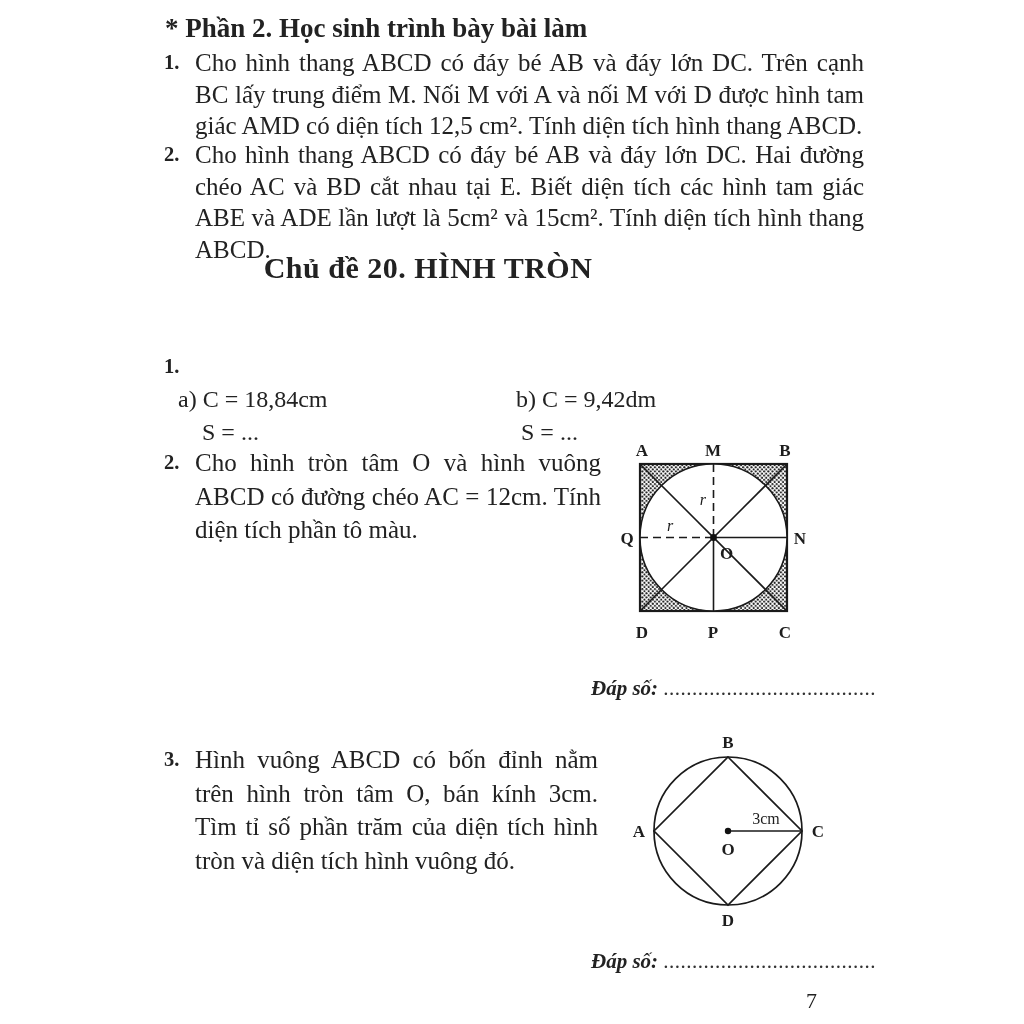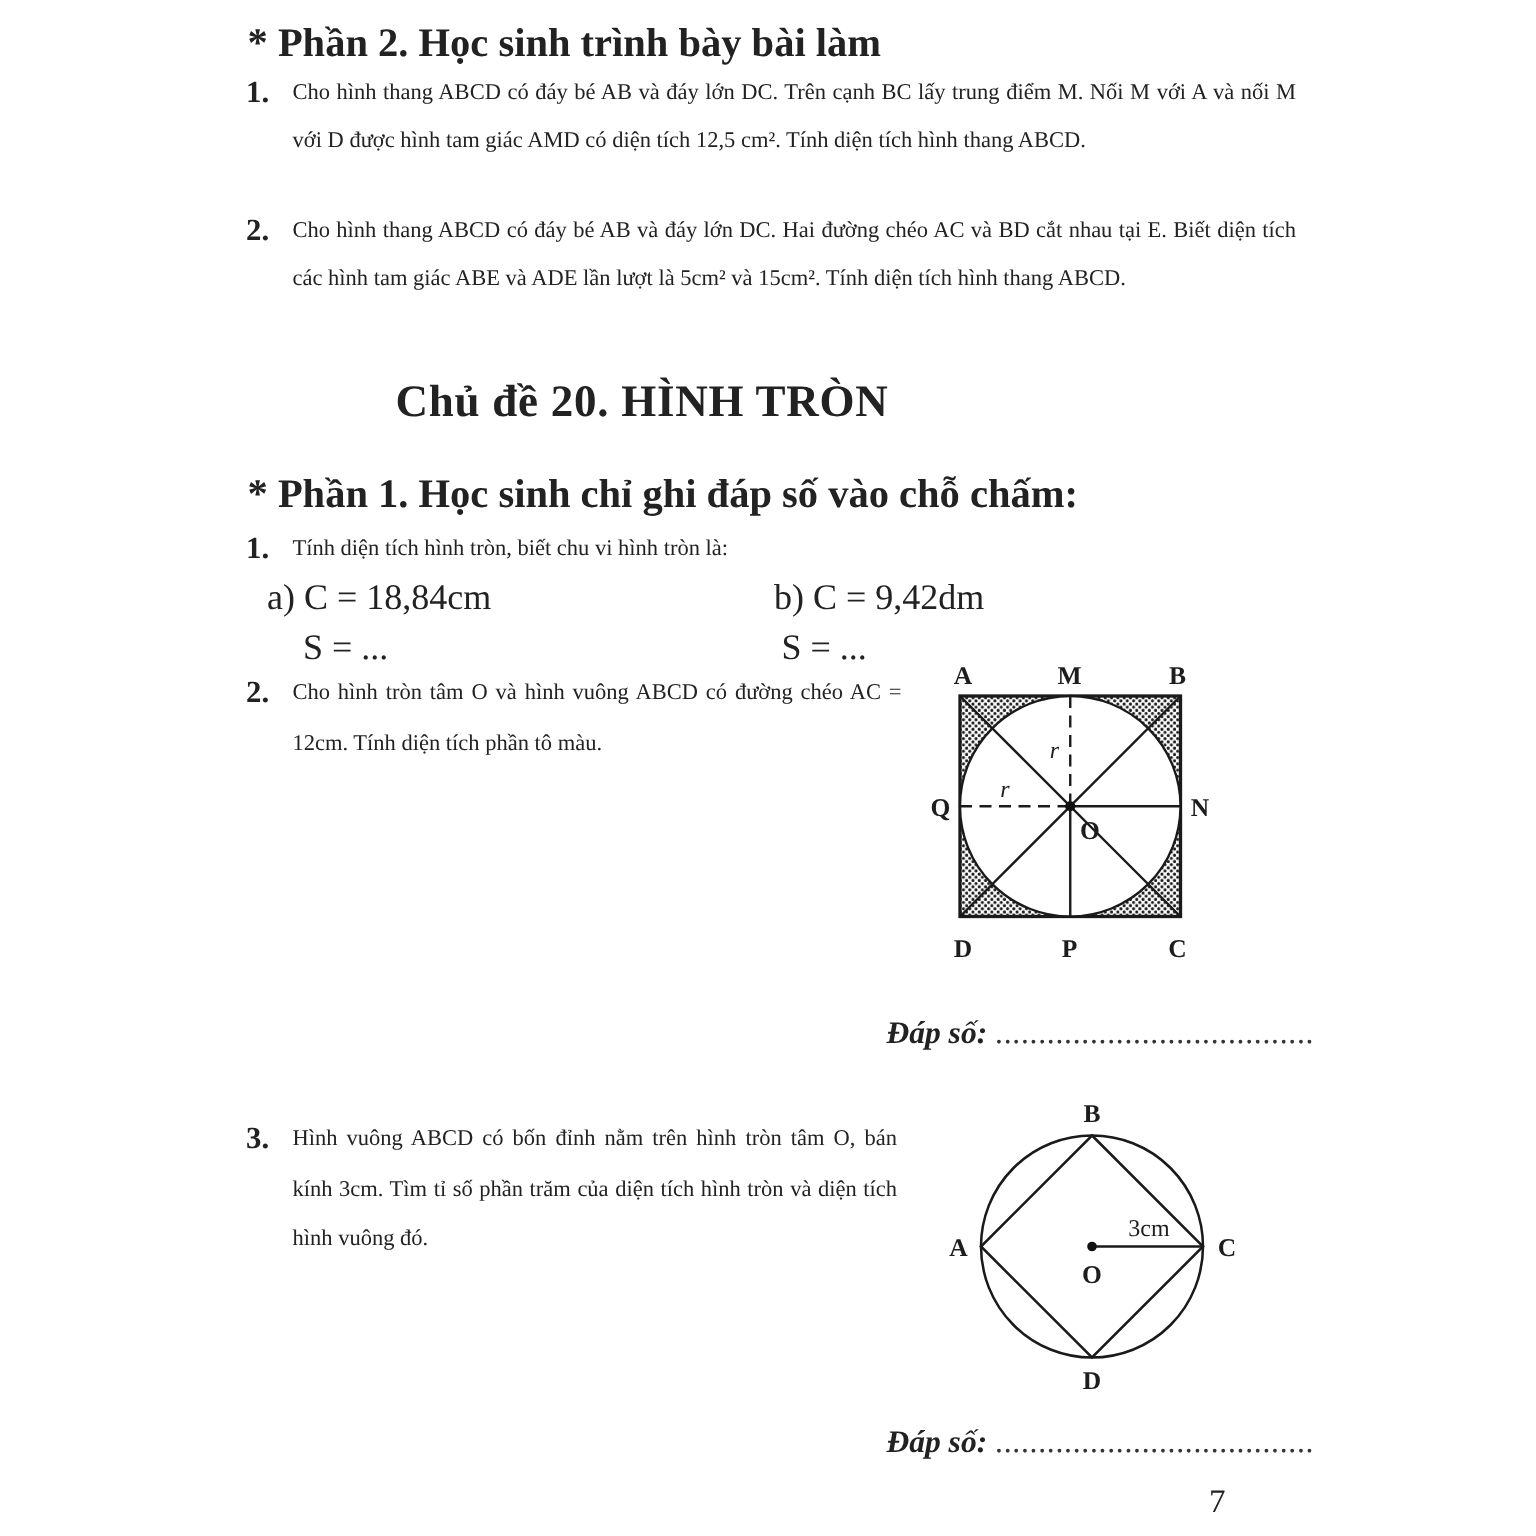--- a/index.html
+++ b/index.html
@@ -6,21 +6,21 @@
   .page{
     position:relative; width:1024px; height:1024px; margin:0 auto;
     background:#ffffff; color:#222;
     font-family:"Liberation Serif", serif;
     overflow:hidden;
   }
   .abs{position:absolute;}
   .heading{font-weight:bold; font-size:27px; white-space:nowrap;}
   .problem{display:flex; align-items:flex-start;}
   .pnum{font-weight:bold; flex:none; width:31px; font-size:20.5px; line-height:inherit;}
-  .ptext{text-align:justify; font-size:15px; line-height:inherit;}
+  .ptext{text-align:justify; font-size:25px; line-height:inherit;}
   .chapter-title{font-weight:bold; font-size:30px; text-align:center; letter-spacing:0.5px;}
   .given{font-size:24px; white-space:nowrap;}
   .dapso-line{font-size:21px; white-space:nowrap;}
   .dapso-label{font-style:italic; font-weight:bold;}
   .dapso-dots{letter-spacing:0.5px; color:#333;}
   .page-num{font-size:22px;}
   svg text{font-family:"Liberation Serif", serif; fill:#1d1d1d;}
   .vlabel{font-size:17px; font-weight:bold;}
   .rlabel{font-size:16px; font-style:italic;}
   .mlabel{font-size:16px;}
@@ -37,25 +37,23 @@
     <div class="ptext">Cho hình thang ABCD có đáy bé AB và đáy lớn DC. Trên cạnh BC lấy trung điểm M. Nối M với A và nối M với D được hình tam giác AMD có diện tích 12,5 cm². Tính diện tích hình thang ABCD.</div>
   </div>
 
   <div class="abs problem" style="left:164px; top:139px; width:700px; line-height:31.5px;">
     <span class="pnum">2.</span>
     <div class="ptext">Cho hình thang ABCD có đáy bé AB và đáy lớn DC. Hai đường chéo AC và BD cắt nhau tại E. Biết diện tích các hình tam giác ABE và ADE lần lượt là 5cm² và 15cm². Tính diện tích hình thang ABCD.</div>
   </div>
 
   <div class="abs chapter-title" style="left:0; top:251px; width:856px;">Chủ đề 20. HÌNH TRÒN</div>
 
-  <div class="abs heading" style="left:165px; top:314px;">* Phần 1. Học sinh chỉ ghi đáp số vào chỗ chấm:</div>
 
   <div class="abs problem" style="left:164px; top:351px; width:700px; line-height:30px;">
     <span class="pnum">1.</span>
-    <div class="ptext">Tính diện tích hình tròn, biết chu vi hình tròn là:</div>
   </div>
   <div class="abs given" style="left:178px; top:386px;">a) C = 18,84cm</div>
   <div class="abs given" style="left:516px; top:386px;">b) C = 9,42dm</div>
   <div class="abs given" style="left:202px; top:419px;">S = ...</div>
   <div class="abs given" style="left:521px; top:419px;">S = ...</div>
 
   <div class="abs problem" style="left:164px; top:446px; width:437px; line-height:33.5px;">
     <span class="pnum">2.</span>
     <div class="ptext">Cho hình tròn tâm O và hình vuông ABCD có đường chéo AC = 12cm. Tính diện tích phần tô màu.</div>
   </div>

